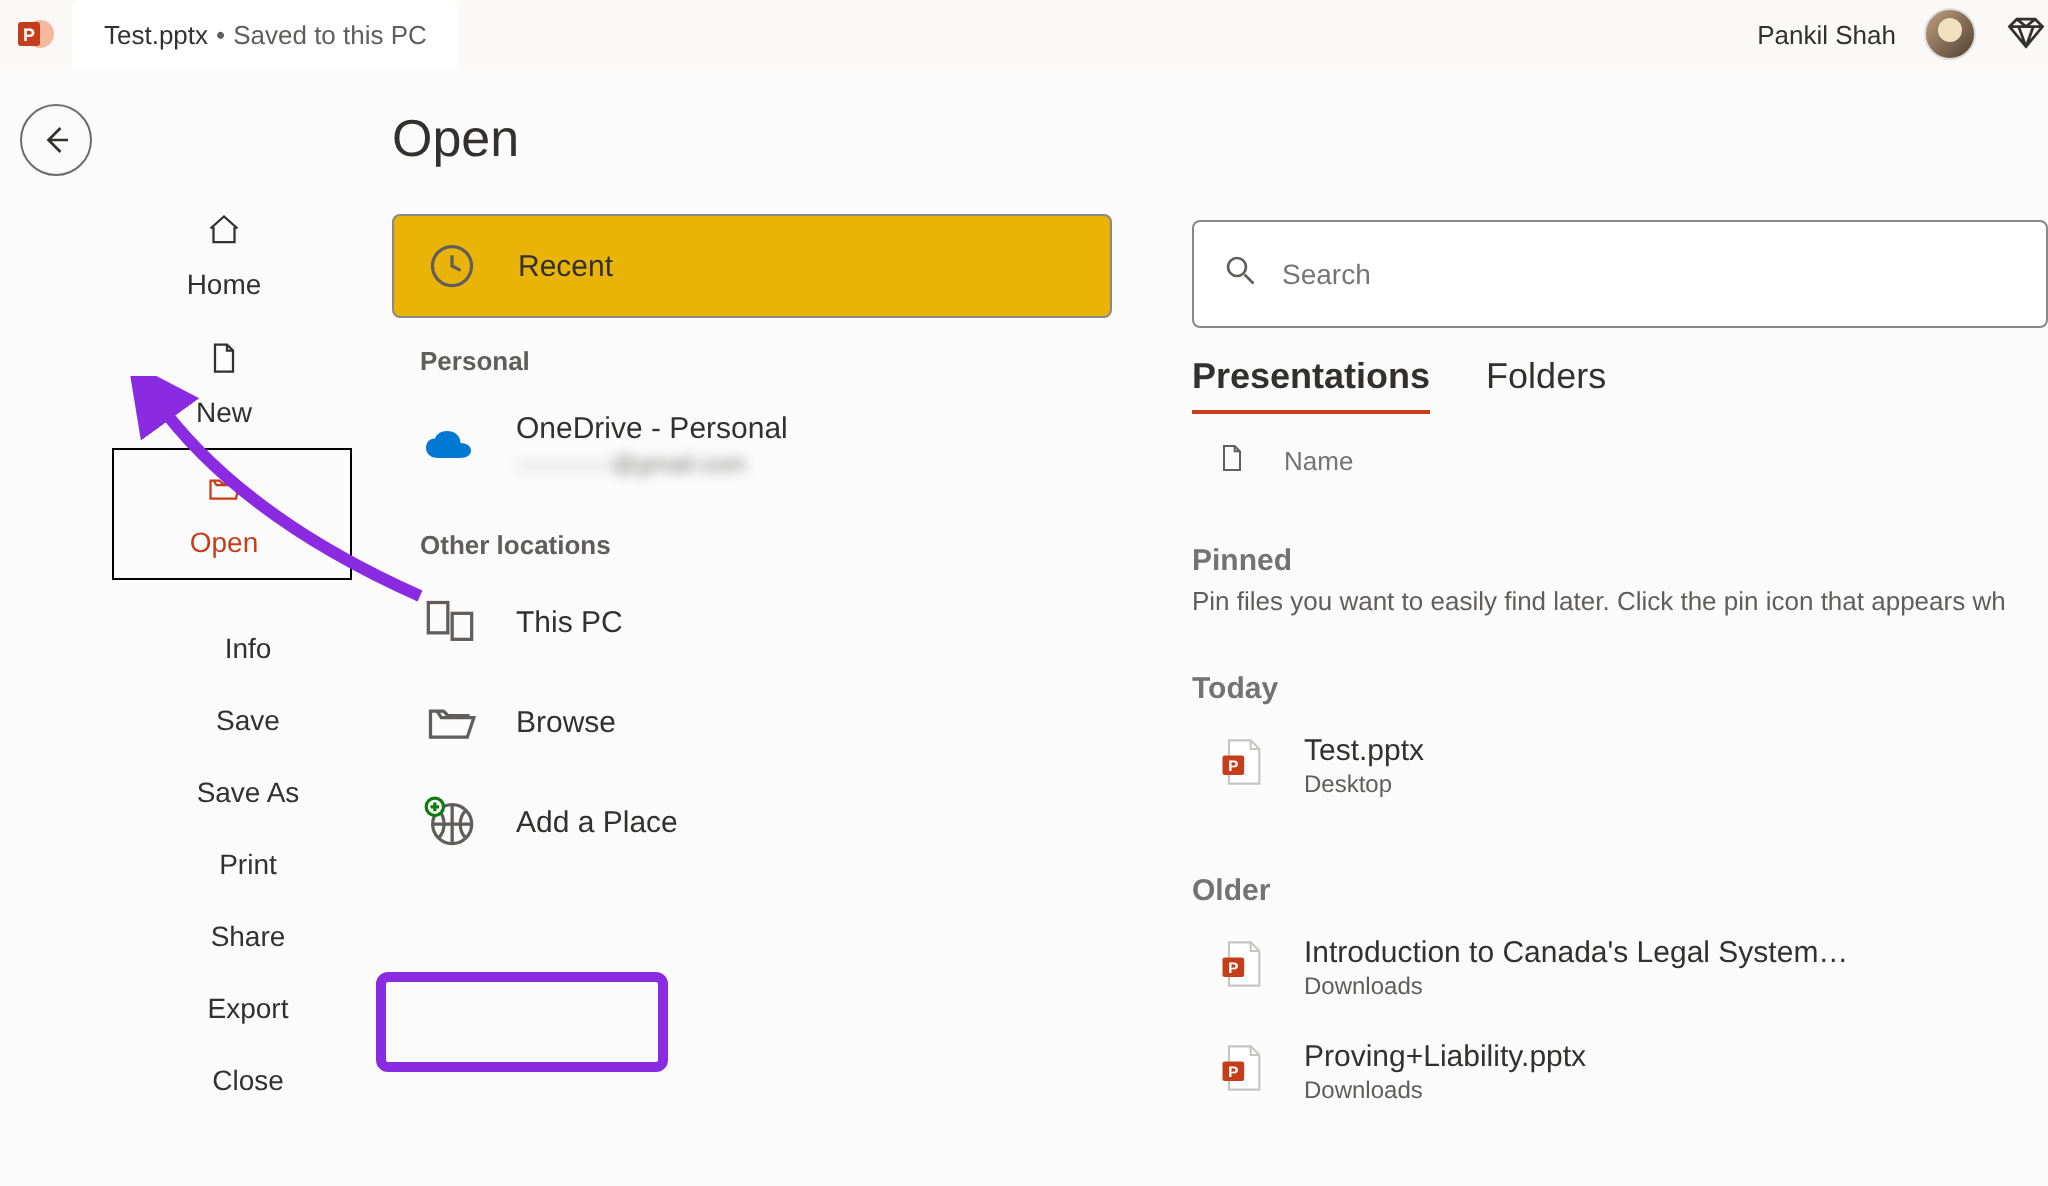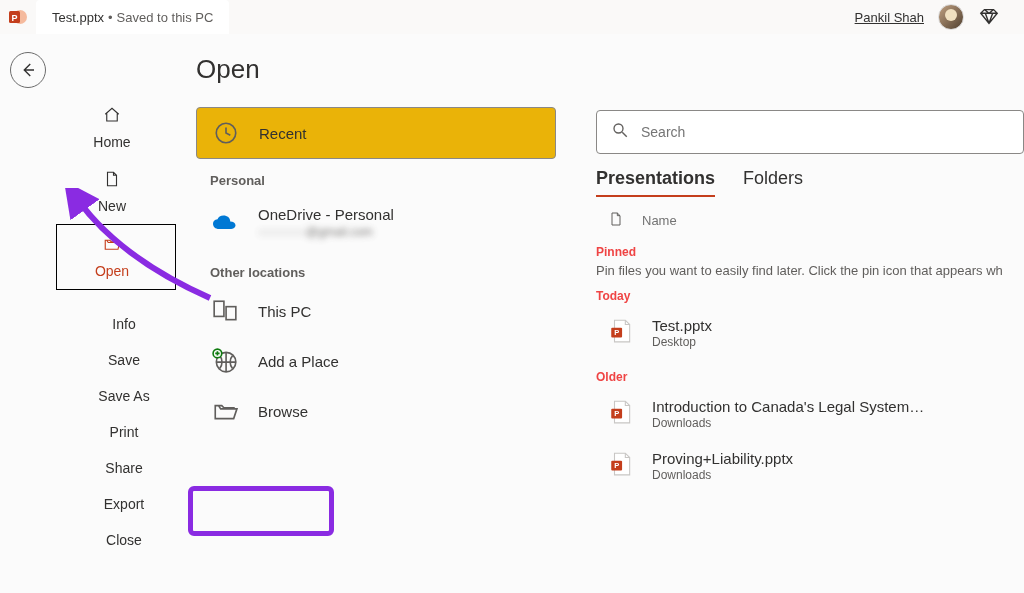--- a/index.html
+++ b/index.html
@@ -15,22 +15,22 @@
   .app-icon-wrap {
     width: 36px; height: 34px; display: flex; align-items: center; justify-content: center;
   }
   .titlebar-tab {
     background: #fff; height: 34px; padding: 0 16px; display: flex; align-items: center;
     font-size: 13px; color: #323130; border-top-left-radius: 4px; border-top-right-radius: 4px;
   }
   .titlebar-tab .sep { margin: 0 4px; color: #605e5c; }
   .titlebar-tab .saved { color: #605e5c; }
   .titlebar-right {
-    margin-left: auto; display: flex; align-items: center; gap: 14px; padding-right: 24px;
-    font-size: 13px; color: #323130; text-decoration: underline;
+    margin-left: auto; display: flex; align-items: center; gap: 14px; 
+    font-size: 13px; color: #323130;
   }
   .avatar { width: 26px; height: 26px; border-radius: 50%; background: linear-gradient(135deg,#c0a080,#504030); border:1px solid #ddd; position:relative; }
   .avatar::after { content:""; position:absolute; top:4px; left:6px; width:12px; height:12px; border-radius:50%; background:#f0e0c0; }
   .premium-icon svg { stroke: #323130; }
   
   .body {
     display: flex; height: calc(100% - 34px); background: #fbfbfb;
   }
   
   .back-col {
@@ -70,36 +70,36 @@
   }
   .source-item .sic { width: 30px; display: flex; justify-content: center; color: #605e5c; }
   .source-sub { font-size: 12px; color: #605e5c; margin-top: 2px; filter: blur(3px); opacity:.85; }
   .group-label { font-size: 13px; font-weight: 600; color: #605e5c; padding: 14px 14px 6px; }
   .highlight-box {
     position: absolute; border: 5px solid #8a2be2; border-radius: 6px; pointer-events: none;
   }
   
   .files-col { flex: 1; padding-top: 56px; min-width:0; }
   .search-wrap {
-    height: 44px; border: 1px solid #8a8886; border-radius: 4px; background: #fff;
+    height: 54px; border: 1px solid #8a8886; border-radius: 4px; background: #fff;
     display: flex; align-items: center; gap: 12px; padding: 0 14px;
   }
   .search-wrap input {
     border: none; outline: none; font-size: 14px; flex: 1; background: transparent; color:#323130;
   }
   
   .tabs { display: flex; gap: 28px; margin-top: 14px; }
   .tab { font-size: 18px; color: #323130; padding-bottom: 6px; }
   .tab.active { font-weight: 600; border-bottom: 2px solid #c43e1c; }
   
   .list-header {
     display: flex; align-items: center; gap: 18px; padding: 14px 12px 4px;
     font-size: 13px; color: #737373;
   }
-  .section-title { font-size: 12px; font-weight: 600; color: #ef4444; margin: 11px 0 4px; }
+  .section-title { font-size: 15px; font-weight: 600; color: #737373; margin: 28px 0 4px; }
   .pinned-hint { font-size: 13px; color: #605e5c; margin: 4px 0 2px; white-space:nowrap; overflow:hidden; }
   
   .file-row {
     display: flex; align-items: center; gap: 18px; padding: 10px 12px;
   }
   .file-name { font-size: 15px; color: #323130; white-space:nowrap; overflow:hidden; text-overflow:ellipsis; }
   .file-loc { font-size: 12px; color: #605e5c; margin-top: 1px; }
   
   .cloud-icon { width:30px; height:20px; }
   
@@ -227,39 +227,39 @@
       <div class="source-item">
         <span class="sic">
             <svg width="26" height="26" viewBox="0 0 24 24" fill="none" stroke="#605e5c" stroke-width="1.5">
               <rect x="2" y="3" width="9" height="14"></rect>
               <rect x="13" y="8" width="9" height="12"></rect>
             </svg>
           </span>
         <span>This PC</span>
       </div>
 
+      <div class="source-item" style="position:relative;">
+        <span class="sic">
+            <svg width="26" height="26" viewBox="0 0 24 24" fill="none" stroke="#605e5c" stroke-width="1.5">
+              <path d="M3 7 V19 H20 L23 10 H8 L6 7 Z M3 7 H9 L11 9 H21"></path>
+            </svg>
+          </span>
+        <span>Browse</span>
+      </div>
+
       <div class="source-item">
         <span class="sic">
             <svg width="26" height="26" viewBox="0 0 24 24" fill="none" stroke="#605e5c" stroke-width="1.5">
               <circle cx="13" cy="13" r="9"></circle>
               <path d="M4 13 H22 M13 4 V22 M7 7 C10 10 10 16 7 19 M19 7 C16 10 16 16 19 19"></path>
               <circle cx="5" cy="5" r="4" fill="#fbfbfb" stroke="#107c10"></circle>
               <path d="M5 3 V7 M3 5 H7" stroke="#107c10"></path>
             </svg>
           </span>
         <span>Add a Place</span>
-      </div>
-
-      <div class="source-item" style="position:relative;">
-        <span class="sic">
-            <svg width="26" height="26" viewBox="0 0 24 24" fill="none" stroke="#605e5c" stroke-width="1.5">
-              <path d="M3 7 V19 H20 L23 10 H8 L6 7 Z M3 7 H9 L11 9 H21"></path>
-            </svg>
-          </span>
-        <span>Browse</span>
       </div>
       <div class="highlight-box" style="left:-8px; top:432px; width:146px; height:50px;"></div>
     </div>
 
     <div class="files-col">
       <div class="search-wrap">
         <span><svg width="18" height="18" viewBox="0 0 24 24" fill="none" stroke="#605e5c" stroke-width="1.8">
               <circle cx="10" cy="10" r="6"></circle>
               <path d="M15 15 L21 21"></path>
             </svg></span>

